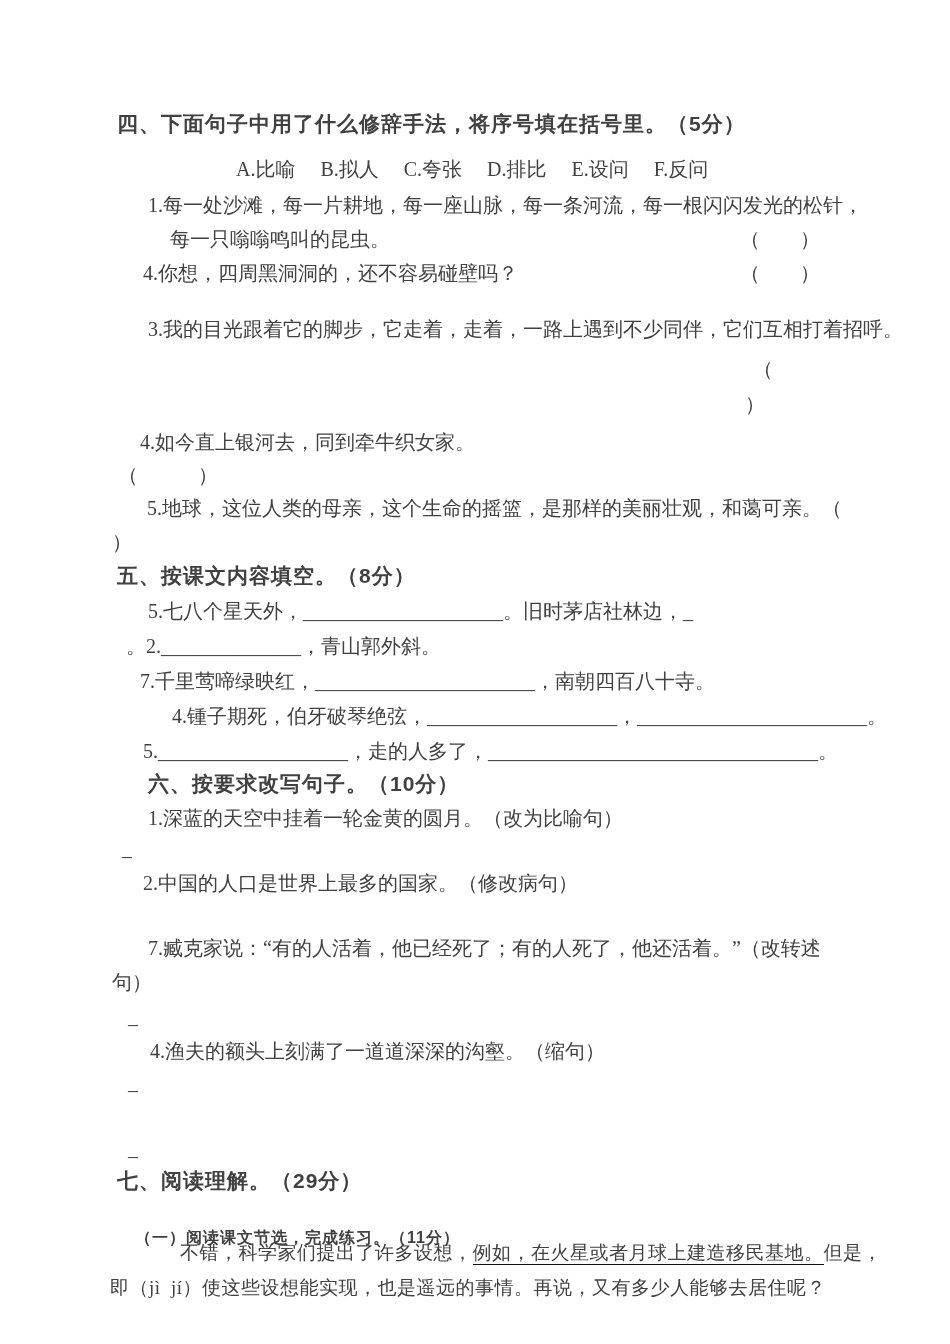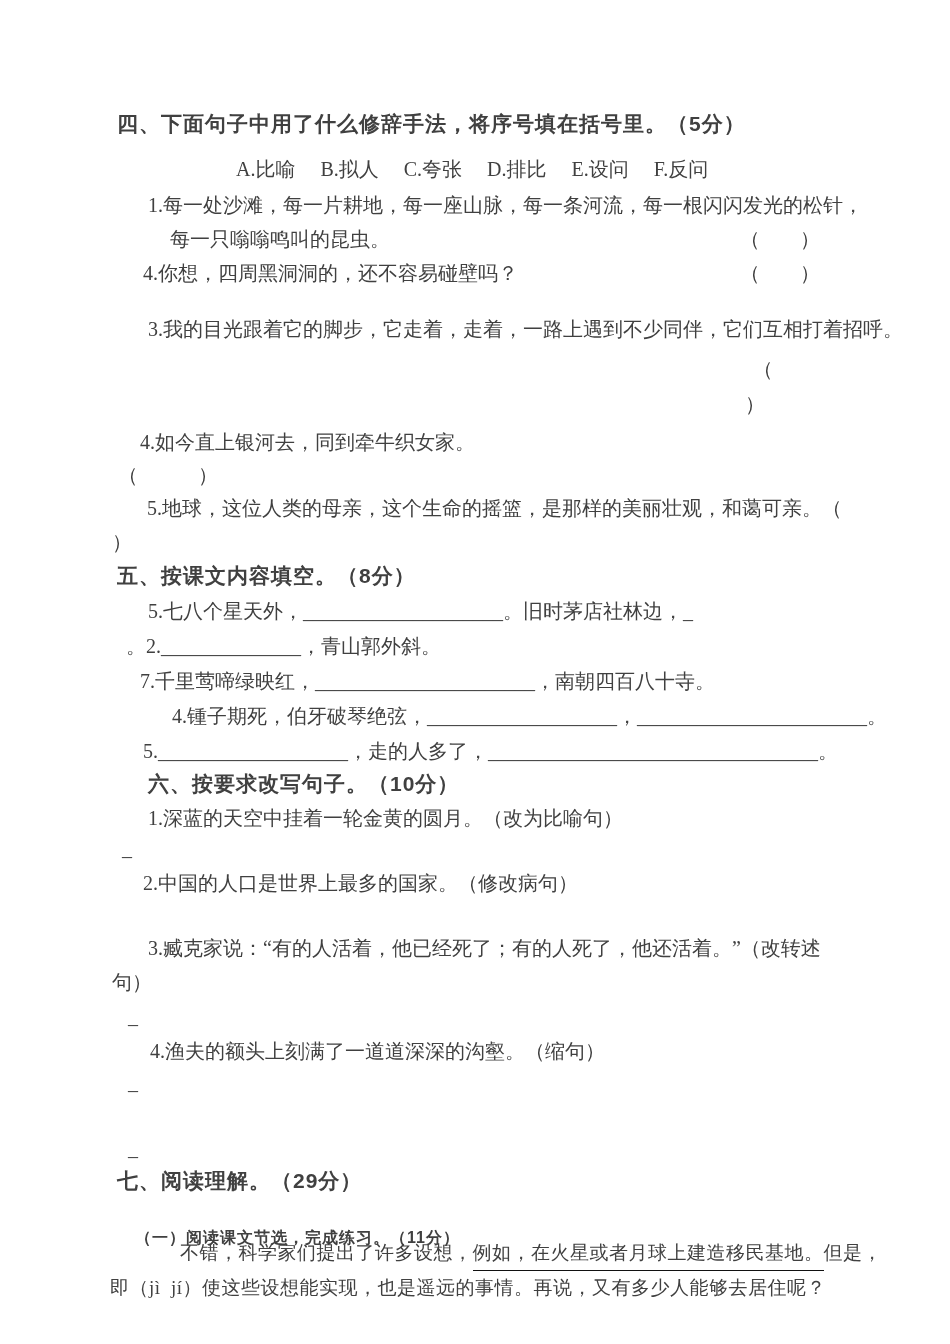--- a/index.html
+++ b/index.html
@@ -31,21 +31,21 @@
     font-size: 16px;
     letter-spacing: 1px;
     margin-top: 22px;
   }
   .passage {
     font-size: 19px;
     letter-spacing: 0.5px;
   }
   .u {
     border-bottom: 1.5px solid #111111;
-    padding-bottom: 7px;
+    padding-bottom: 1px;
   }
   .dash { font-size: 20px; }
 </style>
 </head>
 <body>
 
 <div class="page">
 
   <div class="ln heading" style="left:117px; top:110px;">四、下面句子中用了什么修辞手法，将序号填在括号里。（5分）</div>
   <div class="ln" style="left:236px; top:155px;">A.比喻　 B.拟人　 C.夸张　 D.排比　 E.设问　 F.反问</div>
@@ -71,21 +71,21 @@
   <div class="ln" style="left:148px; top:597px;">5.七八个星天外，____________________。旧时茅店社林边，_</div>
   <div class="ln" style="left:126px; top:632px;">。2.______________，青山郭外斜。</div>
   <div class="ln" style="left:140px; top:667px;">7.千里莺啼绿映红，______________________，南朝四百八十寺。</div>
   <div class="ln" style="left:140px; top:702px;margin-left:32px;">4.锺子期死，伯牙破琴绝弦，___________________，_______________________。</div>
   <div class="ln" style="left:143px; top:737px;">5.___________________，走的人多了，_________________________________。</div>
 
   <div class="ln heading" style="left:117px; top:770px;margin-left:31px;">六、按要求改写句子。（10分）</div>
   <div class="ln" style="left:148px; top:804px;">1.深蓝的天空中挂着一轮金黄的圆月。（改为比喻句）</div>
   <div class="ln dash" style="left:122px; top:842px;">–</div>
   <div class="ln" style="left:143px; top:869px;">2.中国的人口是世界上最多的国家。（修改病句）</div>
-  <div class="ln" style="left:148px; top:934px;">3.臧克家说：“有的人活着，他已经死了；有的人死了，他还活着。”（改转述</div>
+  <div class="ln" style="left:148px; top:934px;">7.臧克家说：“有的人活着，他已经死了；有的人死了，他还活着。”（改转述</div>
   <div class="ln" style="left:112px; top:968px;">句）</div>
   <div class="ln dash" style="left:128px; top:1010px;">–</div>
   <div class="ln" style="left:150px; top:1037px;">4.渔夫的额头上刻满了一道道深深的沟壑。（缩句）</div>
   <div class="ln dash" style="left:128px; top:1076px;">–</div>
   <div class="ln dash" style="left:128px; top:1142px;">–</div>
 
   <div class="ln heading" style="left:117px; top:1167px;">七、阅读理解。（29分）</div>
   <div class="ln subheading" style="left:135px; top:1202px;">（一）阅读课文节选，完成练习。（11分）</div>
 
   <div class="ln passage" style="left:180px; top:1239px;"><span>不错，科学家们提出了许多设想，</span><span class="u">例如，在火星或者月球上建造移民基地。</span><span>但是，</span></div>

